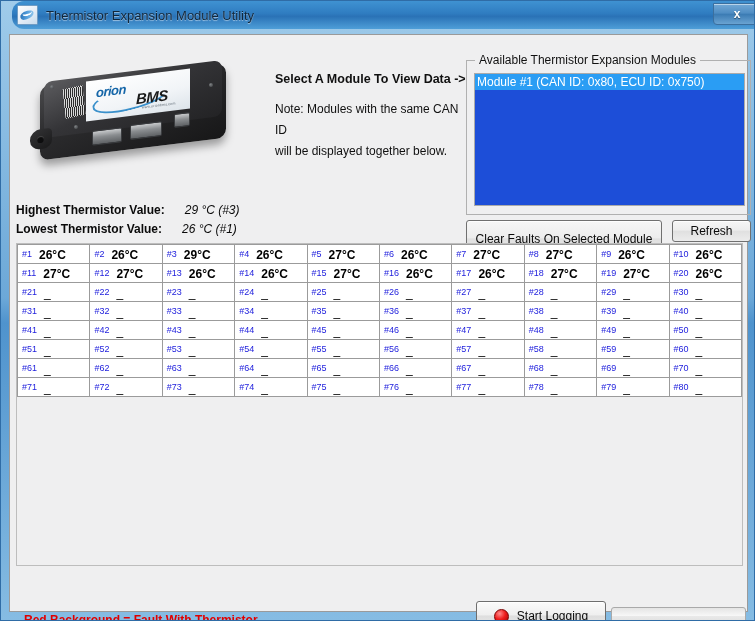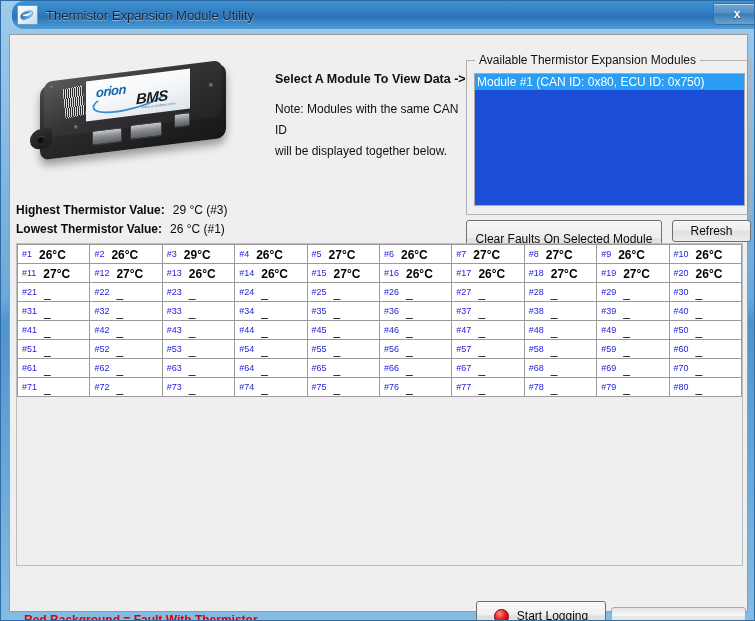--- a/index.html
+++ b/index.html
@@ -304,21 +304,22 @@
     height: 19px;
   }
   .summary-label {
     font-size: 12px;
     font-weight: bold;
     color: #0a0a0a;
   }
   .summary-value {
     font-size: 12px;
     color: #0a0a0a;
-    margin-left: 8px;
+    margin-left: 20px;
+    font-style: italic;
   }
 
   
   #grid-panel {
     position: absolute;
     left: 6px; top: 208px;
     width: 727px;
     height: 323px;
     background: #efeff0;
     border: 1px solid #bdbdbd;

